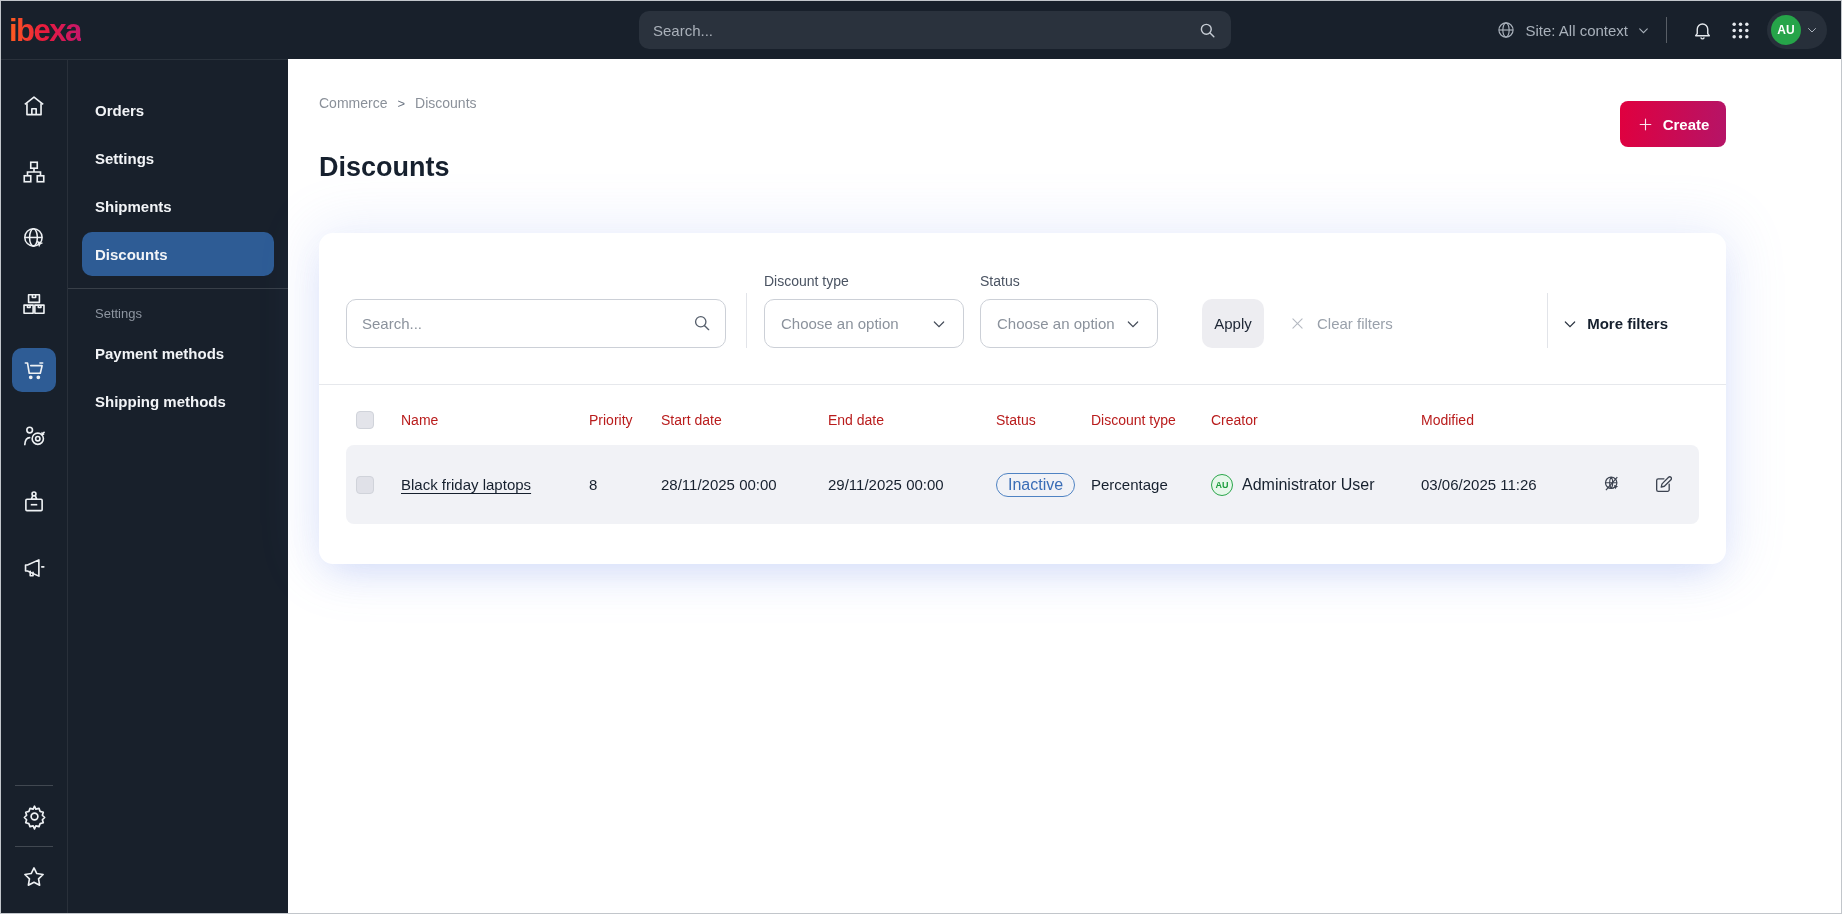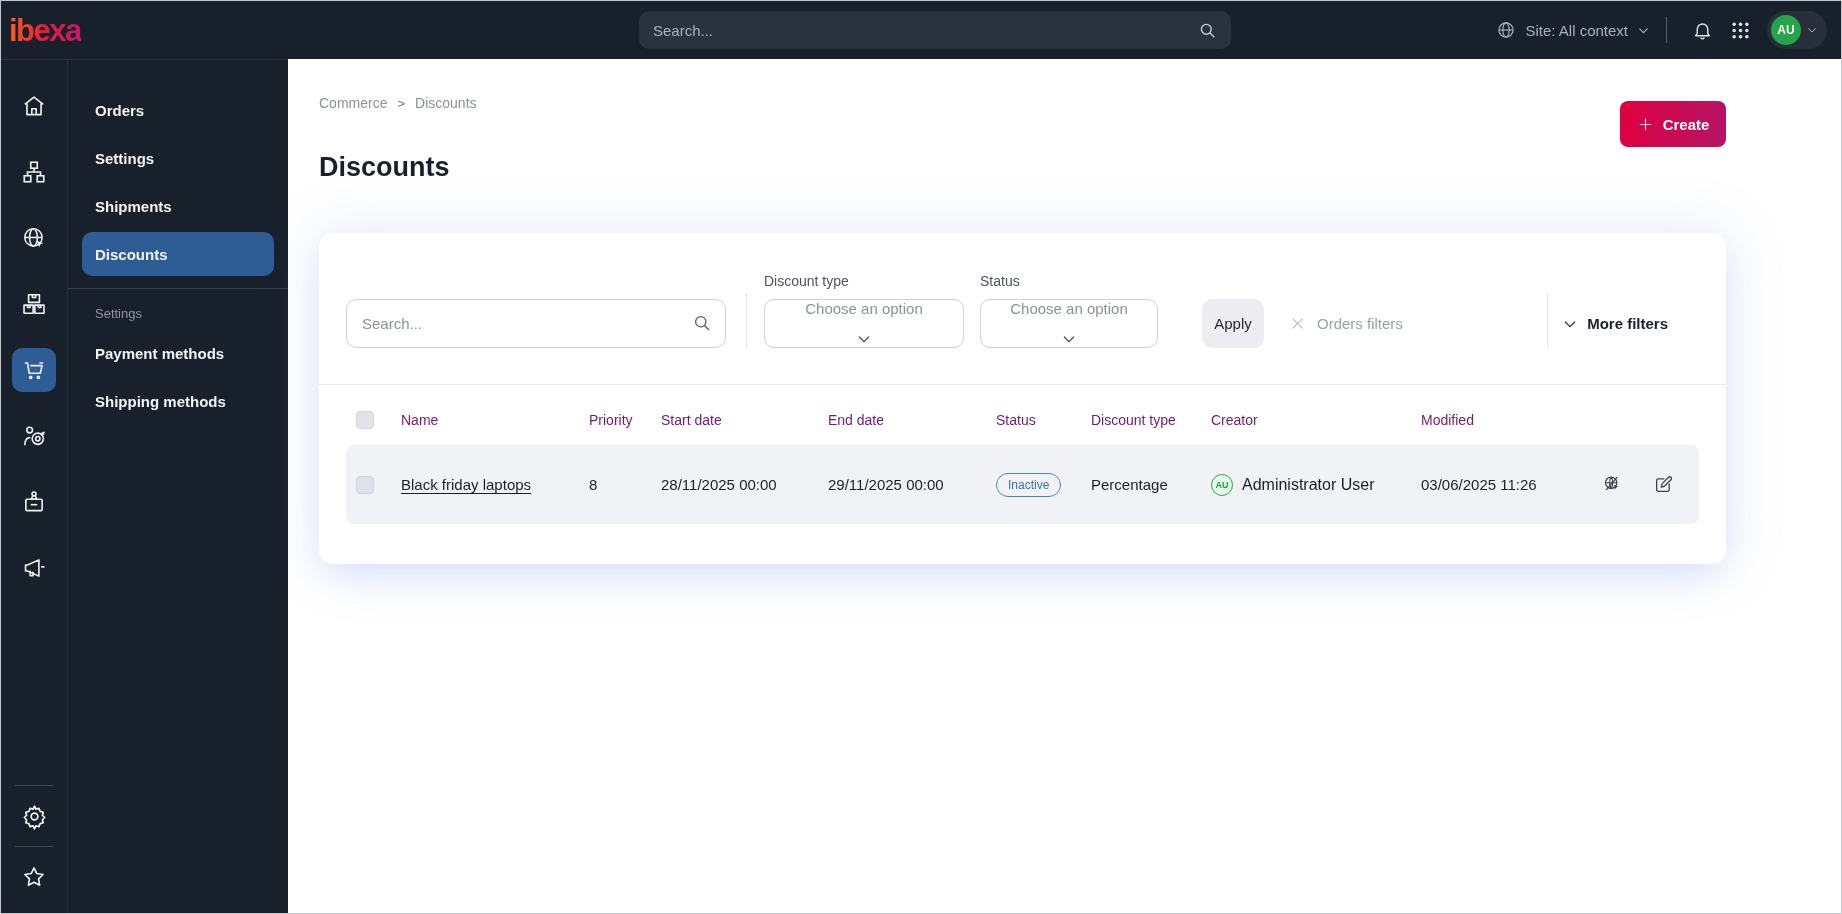--- a/index.html
+++ b/index.html
@@ -105,21 +105,21 @@
     padding:0 44px 0 15px; font-size:15px; color:#2c3443; outline:none; font-family:inherit;
   }
   .search-box input::placeholder { color:#8b929c; }
   .search-box .sicon { position:absolute; right:14px; top:14px; color:#555e6b; cursor:pointer; }
   .vdiv { width:1px; height:55px; background:#e2e4e9; margin:0 17px 0 20px; }
   .filter-group { display:flex; flex-direction:column; margin-right:16px; }
   .filter-label { font-size:14px; color:#4a5362; margin-bottom:10px; }
   .select {
     height:49px; border:1px solid #ccd0d7; border-radius:10px; background:#fff;
     display:flex; align-items:center; justify-content:space-between; gap:10px;
-    padding:0 16px; font-size:15px; color:#8b929c; cursor:pointer;flex-direction:column;
+    padding:0 16px; font-size:15px; color:#8b929c; cursor:pointer;
   }
   .select.w1 { width:200px; } .select.w2 { width:178px; }
   .select .chev { color:#444c59; }
   .apply-btn {
     margin-left:28px; width:62px; height:49px; background:#ededf1; border:none; border-radius:10px;
     font-size:15px; color:#1c2534; cursor:pointer; font-family:inherit;
   }
   .clear-btn { margin-left:25px; height:49px; display:flex; align-items:center; gap:11px; color:#9aa1ab; font-size:15px; cursor:pointer; }
   .fspacer { flex:1; }
   .more-btn { margin-left:14px; height:49px; display:flex; align-items:center; gap:9px; font-size:15px; font-weight:700; color:#16202e; cursor:pointer; }
@@ -131,31 +131,31 @@
   .list-actions { margin-left:auto; display:flex; align-items:center; padding-right:8px; }
   .delete-btn { display:flex; align-items:center; gap:9px; color:#b3b8bf; font-size:15px; cursor:default; }
   .la-div { width:1px; height:34px; background:#e2e4e9; margin:0 22px; }
   .sort-btn { display:flex; align-items:center; gap:13px; font-size:15px; color:#16202e; cursor:pointer; }
   .sort-btn .chev { color:#3b4350; }
 
   .tgrid {
     display:grid; align-items:center;
     grid-template-columns:55px 188px 72px 167px 168px 95px 120px 210px 175px 1fr;
   }
-  .thead { margin-bottom:16px; color:#701a75; font-size:14px; }
+  .thead { margin-bottom:16px; color:#b91c1c; font-size:14px; }
   .cb {
     width:18px; height:18px; border-radius:4px; background:#e3e4ea; border:1px solid #d0d3da;
     margin-left:10px; cursor:pointer;
   }
   .trow { background:#f1f2f6; border-radius:8px; height:79px; font-size:15px; color:#16202e; }
   .trow .cb { background:#e0e1e8; }
   .name-link { color:#16202e; text-decoration:underline; text-underline-offset:3px; cursor:pointer; }
   .badge {
     display:inline-flex; align-items:center; height:24px; padding:0 11px;
-    border:1px solid #4f83c3; border-radius:13px; color:#3a6db6; font-size:12px; background:transparent;
+    border:1px solid #4f83c3; border-radius:13px; color:#3a6db6; font-size:16px; background:transparent;
     width:max-content;
   }
   .creator-cell { display:flex; align-items:center; gap:9px; font-size:16px; font-weight:500; }
   .row-avatar {
     width:22px; height:22px; border-radius:50%; background:#e6f7ea; border:1.5px solid #2aa64a;
     color:#1d9e3d; font-size:9px; font-weight:700; display:flex; align-items:center; justify-content:center; flex:0 0 auto;
   }
   .actions-cell { display:flex; align-items:center; gap:30px; padding-left:6px; }
   .row-icon { color:#3c4350; cursor:pointer; }
 </style>
@@ -410,21 +410,21 @@
       </div>
 
       <button class="apply-btn">Apply</button>
 
       <div class="clear-btn">
         <span style="color:#b4b9c1;">
           <svg width="17" height="17" viewBox="0 0 24 24" fill="none" stroke="currentColor" stroke-width="1.5" stroke-linecap="round">
               <path d="M5.5 5.5l13 13M18.5 5.5l-13 13"></path>
             </svg>
         </span>
-        <span>Orders filters</span>
+        <span>Clear filters</span>
       </div>
 
       <div class="fspacer"></div>
       <div class="vdiv" style="margin:0;"></div>
 
       <div class="more-btn">
         <span style="color:#2b3441;">
           <svg width="16" height="16" viewBox="0 0 24 24" fill="none" stroke="currentColor" stroke-width="1.8" stroke-linecap="round">
               <path d="M5 9l7 7 7-7"></path>
             </svg>

